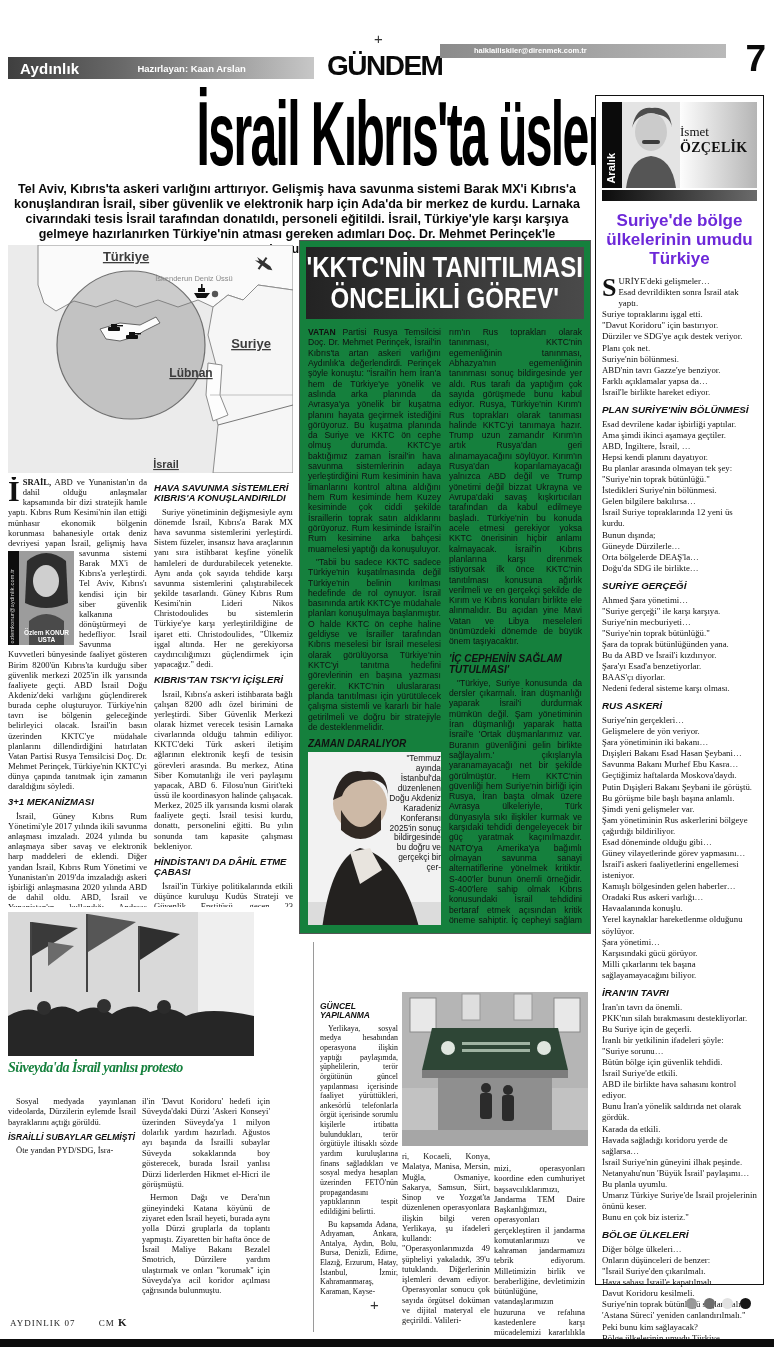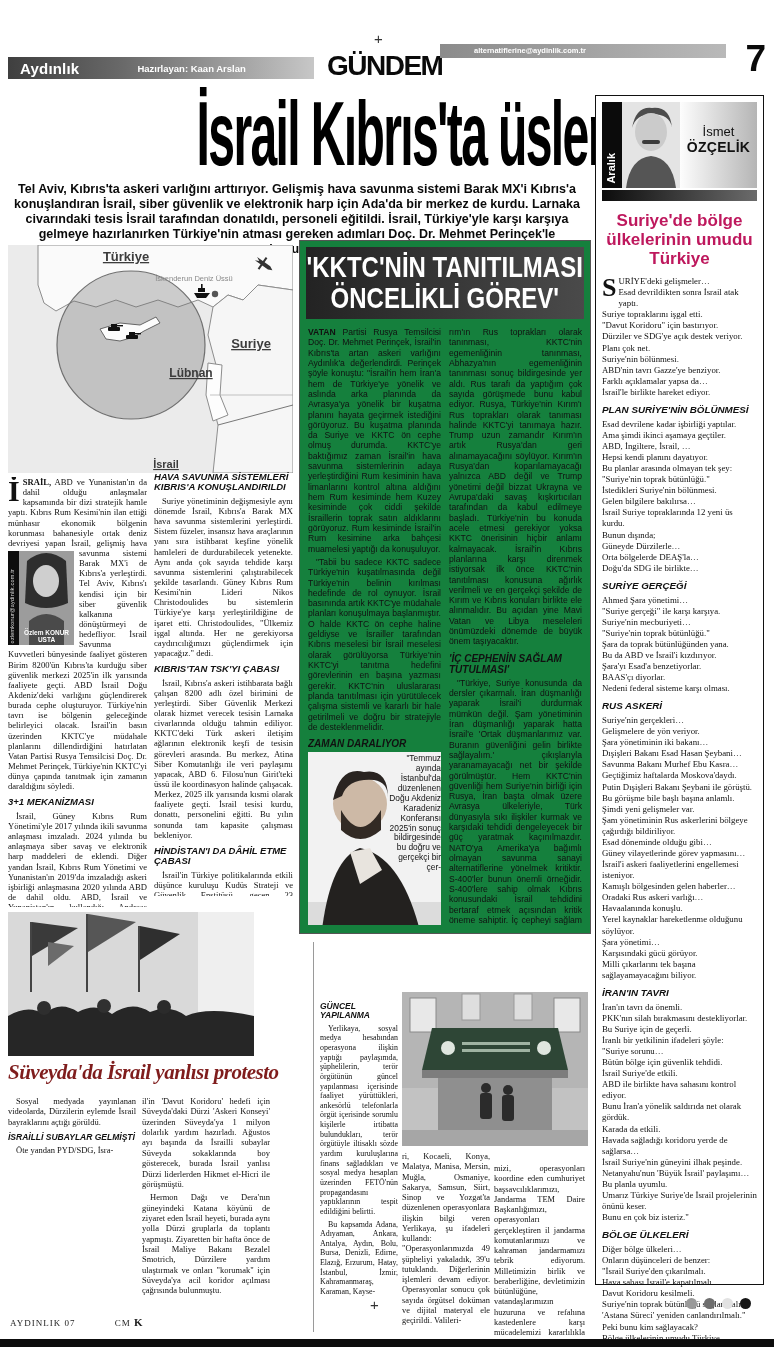--- a/index.html
+++ b/index.html
@@ -43,21 +43,21 @@
   .col{overflow:hidden;text-align:justify;}
   .col p{margin:0 0 3px 0;text-indent:8px;}
   .col p.noind{text-indent:0;}
   .sec-h{font-family:"Liberation Sans",sans-serif;font-weight:bold;font-style:italic;
     font-size:9.5px;margin:6px 0 3px 0;text-indent:0;text-align:left;line-height:1.1;}
   .dropcap{float:left;font-size:30px;line-height:.82;font-weight:bold;padding:2px 3px 0 0;}
   .leadword{font-weight:bold;}
   .preline{white-space:pre-line;}
 
   .main-col1{left:8px;top:477px;width:139px;height:430px;font-size:8.6px;line-height:1.18;}
-  .main-col2{left:154px;top:466px;width:139px;height:430px;font-size:8.6px;line-height:1.18;}
+  .main-col2{left:154px;top:477px;width:139px;height:430px;font-size:8.6px;line-height:1.18;}
 
   
   .ozlem{float:left;width:66px;height:94px;margin:3px 5px 2px 0;display:flex;background:#777;}
   .ozlem-strip{width:11px;background:#0d0d0d;position:relative;}
   .ozlem-strip span{position:absolute;left:1px;bottom:2px;color:#ddd;font-family:"Liberation Sans",sans-serif;
     font-size:5.5px;writing-mode:vertical-rl;transform:rotate(180deg);letter-spacing:.2px;}
   .ozlem-photo{flex:1;position:relative;background:linear-gradient(180deg,#b9b9b9,#8a8a8a);}
   .ozlem-cap{position:absolute;left:0;right:0;bottom:2px;color:#fff;
     font-family:"Liberation Sans",sans-serif;font-weight:bold;font-size:6.5px;text-align:center;line-height:1.1;}
 
@@ -79,46 +79,46 @@
     text-align:right;color:#111;}
 
   
   .sidebar{left:595px;top:95px;width:169px;height:1190px;border:1px solid #111;background:#fff;
     padding:6px;box-sizing:border-box;}
   .sb-author{display:flex;height:86px;}
   .sb-strip{width:20px;background:#0b0b0b;position:relative;}
   .sb-strip span{position:absolute;left:3px;bottom:4px;color:#fff;font-family:"Liberation Sans",sans-serif;
     font-weight:bold;font-size:11px;writing-mode:vertical-rl;transform:rotate(180deg);}
   .sb-photo{width:58px;background:#ddd;}
-  .sb-nm{flex:1;background:linear-gradient(90deg,#fdfdfd,#b5b5b5);text-align:center;
-    font-family:Liberation Sans, sans-serif;padding-top:22px;}
+  .sb-nm{flex:1;background:linear-gradient(90deg,#fdfdfd,#b5b5b5);
+    font-family:Liberation Serif, serif;padding-top:22px;}
   .sb-nm .fn{font-size:13px;}
   .sb-nm .ln{font-size:14px;font-weight:bold;letter-spacing:.3px;}
   .sb-darkbar{height:11px;background:linear-gradient(90deg,#0c0c0c,#6b6b6b);margin-top:2px;}
   .sb-title{font-family:"Liberation Sans",sans-serif;font-weight:bold;font-size:17px;line-height:1.12;
-    text-align:center;margin:10px 2px 8px 2px;color:#be185d;}
+    text-align:center;margin:10px 2px 8px 2px;color:#6d28d9;}
   .sb-body{font-size:8.8px;line-height:1.26;text-align:left;}
   .sb-body .sec-h{font-size:9.8px;margin:7px 0 3px 0;}
   .sb-drop{float:left;font-size:26px;line-height:.8;font-weight:bold;padding:2px 2px 0 0;}
   .dots{left:686px;top:1298px;display:flex;gap:7px;}
   .dots i{width:11px;height:11px;border-radius:50%;display:inline-block;}
 
   
   .feto-headline{left:300px;top:938px;width:290px;white-space:nowrap;}
   .feto-headline span{display:inline-block;font-family:"Liberation Sans",sans-serif;font-weight:bold;
     font-size:40px;letter-spacing:-1px;color:#000;transform:scaleX(.55) scaleY(1.05);transform-origin:left;}
   .feto-col{font-size:8.4px;line-height:1.22;}
   .feto-col1{left:320px;top:996px;width:78px;height:336px;font-size:7.9px;}
   .feto-col2{left:402px;top:1152px;width:88px;height:182px;}
   .feto-col3{left:494px;top:1152px;width:91px;height:182px;margin-top:12px;}
   .vdivider{left:313px;top:942px;width:1px;height:390px;background:#9a9a9a;}
 
   
   .suv-headline{left:8px;top:1060px;width:302px;font-family:"Liberation Serif",serif;
-    font-style:italic;font-weight:bold;font-size:21px;letter-spacing:-.5px;color:#7f1d1d;white-space:nowrap;}
+    font-style:italic;font-weight:bold;font-size:14px;letter-spacing:-.5px;color:#15803d;white-space:nowrap;}
   .suv-col{font-size:8.5px;line-height:1.22;}
   .suv-col1{left:8px;top:1096px;width:128px;height:239px;}
   .suv-col2{left:142px;top:1096px;width:128px;height:239px;}
 
   
   .footer{left:10px;top:1316px;font-size:9px;letter-spacing:1px;color:#222;}
   .footer b{font-size:11px;letter-spacing:0;}
   .bottombar{left:0;top:1339px;width:774px;height:8px;background:#0d0d0d;}
 </style>
 </head>
@@ -128,21 +128,21 @@
 
   <div class="abs plus" style="left:374px;top:30px;">+</div>
   <div class="abs plus" style="left:370px;top:1296px;">+</div>
 
   <div class="abs hdr-left-bar">
     <span class="brand">Aydınlık</span>
     <span class="prepared">Hazırlayan: Kaan Arslan</span>
   </div>
   <div class="abs gundem">GÜNDEM</div>
   <div class="abs hdr-right">
-    <div class="email-bar">alternatiflerine@aydinlik.com.tr</div>
+    <div class="email-bar">halklailiskiler@direnmek.com.tr</div>
   </div>
   <div class="abs page-num">7</div>
 
   <div class="abs headline-wrap">
     <span>İsrail Kıbrıs'ta üsleniyor</span>
   </div>
   <div class="abs subhead">Tel Aviv, Kıbrıs'ta askeri varlığını arttırıyor. Gelişmiş hava savunma sistemi Barak MX'i Kıbrıs'a konuşlandıran İsrail, siber güvenlik ve elektronik harp için Ada'da bir merkez de kurdu. Larnaka civarındaki tesis İsrail tarafından donatıldı, personeli eğitildi. İsrail, Türkiye'yle karşı karşıya gelmeye hazırlanırken Türkiye'nin atması gereken adımları Doç. Dr. Mehmet Perinçek'le konuştuk</div>
 
   <div class="abs map">
     <svg width="285" height="228" viewBox="0 0 285 228" xmlns="http://www.w3.org/2000/svg">
@@ -210,21 +210,21 @@
       </span>
       <span>hava savunma sistemi Barak MX'i de Kıbrıs'a yerleştirdi. Tel Aviv, Kıbrıs'ı kendisi için bir siber güvenlik kalkanına dönüştürmeyi de hedefliyor. İsrail Savunma Kuvvetleri bünyesinde faaliyet gösteren Birim 8200'ün Kıbrıs'ta kurduğu siber güvenlik merkezi 2025'in ilk yarısında faaliyete geçti. ABD İsrail Doğu Akdeniz'deki varlığını güçlendirerek burada cephe oluşturuyor. Türkiye'nin tavrı ise bölgenin geleceğinde belirleyici olacak. İsrail'in basın üzerinden KKTC'ye müdahale planlarını dillendirdiğini hatırlatan Vatan Partisi Rusya Temsilcisi Doç. Dr. Mehmet Perinçek, Türkiye'nin KKTC'yi dünya çapında tanıtmak için zamanın daraldığını söyledi.</span>
     </p>
     <div class="sec-h">3+1 MEKANİZMASI</div>
     <p>İsrail, Güney Kıbrıs Rum Yönetimi'yle 2017 yılında ikili savunma anlaşması imzaladı. 2024 yılında bu anlaşmaya siber savaş ve elektronik harp maddeleri de eklendi. Diğer yandan İsrail, Kıbrıs Rum Yönetimi ve Yunanistan'ın 2019'da imzaladığı askeri işbirliği anlaşmasına 2020 yılında ABD de dahil oldu. ABD, İsrail ve Yunanistan'ın kullandığı Andreas Papandreou Üssü'nü modernize etti. İsrail Hava Kuvvetleri, Kıbrıs'taki Andreas Papandreou Üssü'nü aktif olarak kullanıyor. İsrail Ordusu, burada Rum Ulusal Muhafızlarıyla düzenli tatbikatlar yaparak koordinasyonunu artırıyor. Tel Aviv, üsteki gelişmiş radar sistemleri ve istihbarat uçakları aracılığıyla Lübnan, Suriye ve Türkiye'yi takip ediyor. ABD de NATO'nun doğu kanadını güçlendirme bahanesiyle İsrail'in buradaki varlığını destekliyor.</p>
   </div>
 
   <div class="abs col main-col2">
     <div class="sec-h">HAVA SAVUNMA SİSTEMLERİ KIBRIS'A KONUŞLANDIRILDI</div>
     <p>Suriye yönetiminin değişmesiyle aynı dönemde İsrail, Kıbrıs'a Barak MX hava savunma sistemlerini yerleştirdi. Sistem füzeler, insansız hava araçlarının yanı sıra istihbarat keşfine yönelik hamleleri de durdurabilecek yetenekte. Aynı anda çok sayıda tehdide karşı savunma sistemlerini çalıştırabilecek şekilde tasarlandı. Güney Kıbrıs Rum Kesimi'nin Lideri Nikos Christodoulides bu sistemlerin Türkiye'ye karşı yerleştirildiğine de işaret etti. Christodoulides, "Ülkemiz işgal altında. Her ne gerekiyorsa caydırıcılığımızı güçlendirmek için yapacağız." dedi.</p>
-    <div class="sec-h">KIBRIS'TAN TSK'YI ÇABASI</div>
+    <div class="sec-h">KIBRIS'TAN TSK'YI İÇİŞLERİ</div>
     <p>İsrail, Kıbrıs'a askeri istihbarata bağlı çalışan 8200 adlı özel birimini de yerleştirdi. Siber Güvenlik Merkezi olarak hizmet verecek tesisin Larnaka civarlarında olduğu tahmin ediliyor. KKTC'deki Türk askeri iletişim ağlarının elektronik keşfi de tesisin görevleri arasında. Bu merkez, Atina Siber Komutanlığı ile veri paylaşımı yapacak, ABD 6. Filosu'nun Girit'teki üssü ile koordinasyon halinde çalışacak. Merkez, 2025 ilk yarısında kısmi olarak faaliyete geçti. İsrail tesisi kurdu, donattı, personelini eğitti. Bu yılın sonunda tam kapasite çalışması bekleniyor.</p>
     <div class="sec-h">HİNDİSTAN'I DA DÂHİL ETME ÇABASI</div>
     <p>İsrail'in Türkiye politikalarında etkili düşünce kuruluşu Kudüs Strateji ve Güvenlik Enstitüsü, geçen 23 Haziran'da yayımladığı analizde, "İsrail, Kıbrıs'ı silahlandırıyor." ifadesini kullandı. Analizde, "Hizbullah, İsrail'i Kıbrıs'ın stratejik bir alternatif olarak kullanılmaması yönünde uyardı fakat bu başarısız oldu. Kıbrıs, Türkiye ile başa çıkmasına yardımcı olacak müttefikler edinmeye çalışıyor. Bu bağlamda, silah tedariki için Hindistan da önemli bir ortak olabilir." ifadesine yer verdi.</p>
   </div>
 
   <div class="abs kktc-box">
     <div class="kktc-banner">
       <div>'KKTC'NİN TANITILMASI</div>
       <div>ÖNCELİKLİ GÖREV'</div>
     </div>
@@ -430,18 +430,18 @@
     <div class="sec-h" style="font-size:8.5px;">İSRAİLLİ SUBAYLAR GELMİŞTİ</div>
     <p>Öte yandan PYD/SDG, İsra-</p>
   </div>
   <div class="abs col suv-col suv-col2">
     <p class="noind">il'in 'Davut Koridoru' hedefi için Süveyda'daki Dürzi 'Askeri Konseyi' üzerinden Süveyda'ya 1 milyon dolarlık yardım hazırladı. Ağustos ayı başında da İsrailli subaylar Süveyda sokaklarında boy gösterecek, burada İsrail yanlısı Dürzi liderlerden Hikmet el-Hicri ile görüşmüştü.</p>
     <p>Hermon Dağı ve Dera'nın güneyindeki Katana köyünü de ziyaret eden İsrail heyeti, burada aynı yolla Dürzi gruplarla da toplantı yapmıştı. Ziyaretten bir hafta önce de İsrail Maliye Bakanı Bezalel Smotrich, Dürzilere yardım ulaştırmak ve onları "korumak" için Süveyda'ya acil koridor açılması çağrısında bulunmuştu.</p>
   </div>
 
   <div class="abs footer">
     <span>AYDINLIK 07</span>
-    <span style="margin-left:36px;">CM</span>
+    <span style="margin-left:20px;">CM</span>
     <b>K</b>
   </div>
   <div class="abs bottombar"></div>
 
 </div>
 
 </body></html>

